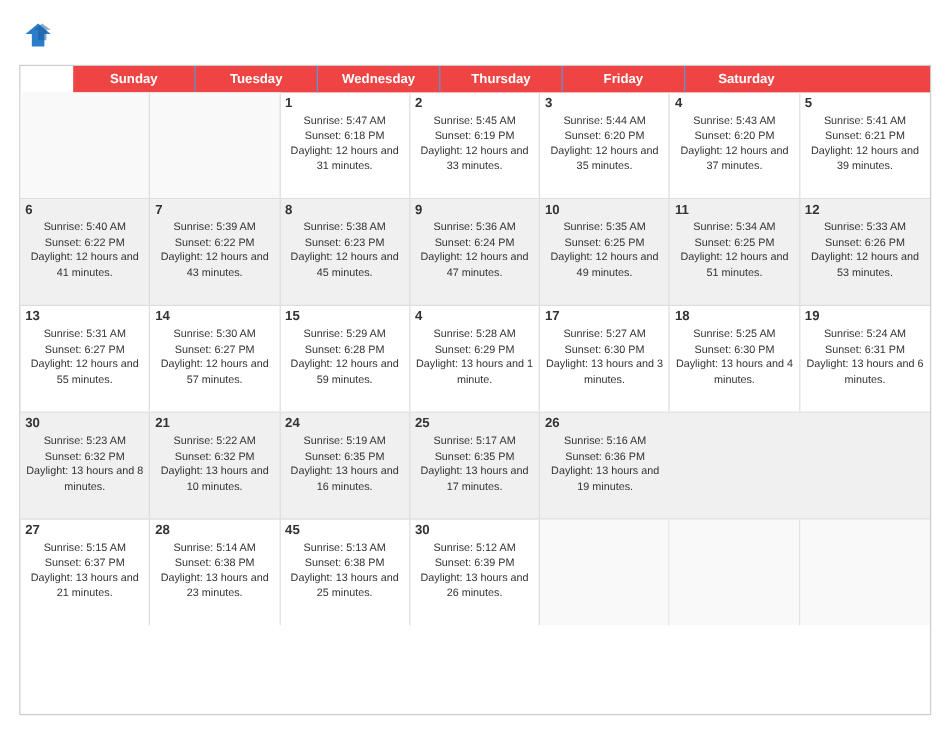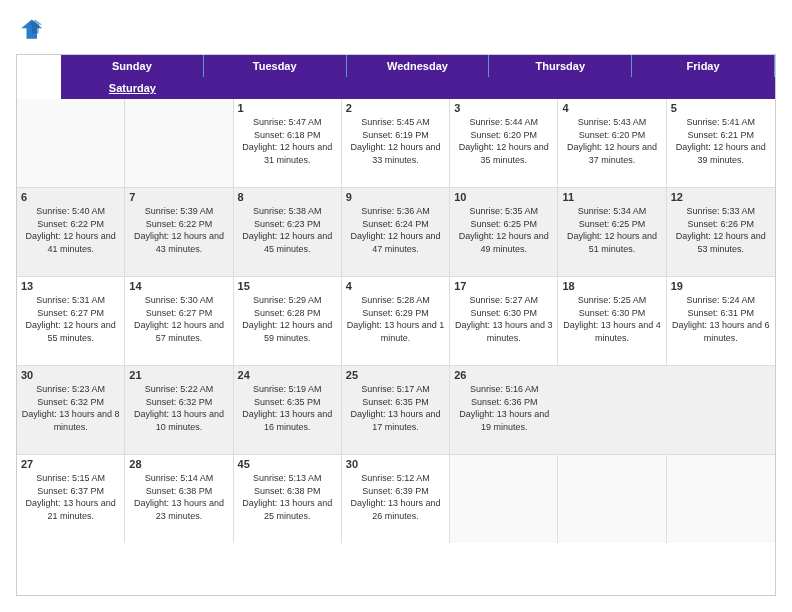--- a/index.html
+++ b/index.html
@@ -54,33 +54,33 @@
       font-size: 14px;
       color: #555;
       font-weight: normal;
     }
     .calendar {
       flex: 1;
       border: 1px solid #ccc;
     }
     .cal-header-row {
       display: grid;
-      grid-template-columns: repeat(5, 1fr);
-      background: #4c1d95;
+      grid-template-columns: repeat(7, 1fr);
+      background: #ef4444;
       margin-left: 44px;
     }
     .cal-header-cell {
       color: #fff;
       font-size: 11px;
       font-weight: bold;
       padding: 5px 4px;
       text-align: center;
       border-right: 1px solid #5599d6;
     }
-    .cal-header-cell:last-child { border-right: none; text-decoration: underline; }
+    .cal-header-cell:last-child { border-right: none; }
     .cal-body {
       display: flex;
       flex-direction: column;
     }
     .cal-row {
       display: grid;
       grid-template-columns: repeat(7, 1fr);
       border-bottom: 1px solid #ddd;
     }
     .cal-row:last-child { border-bottom: none; }

